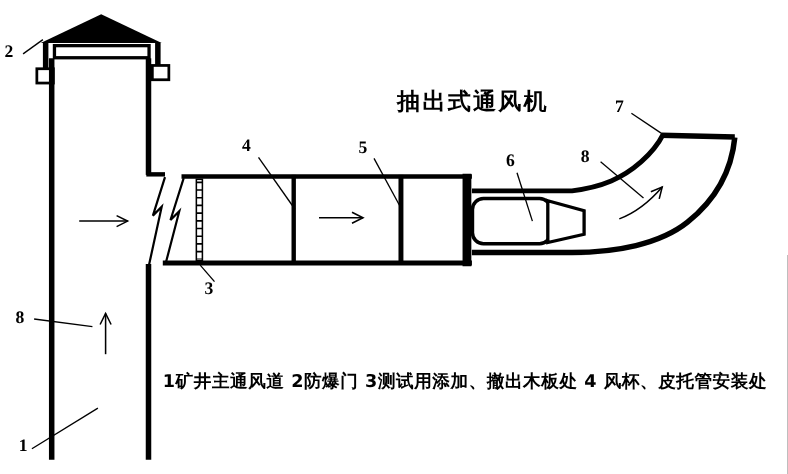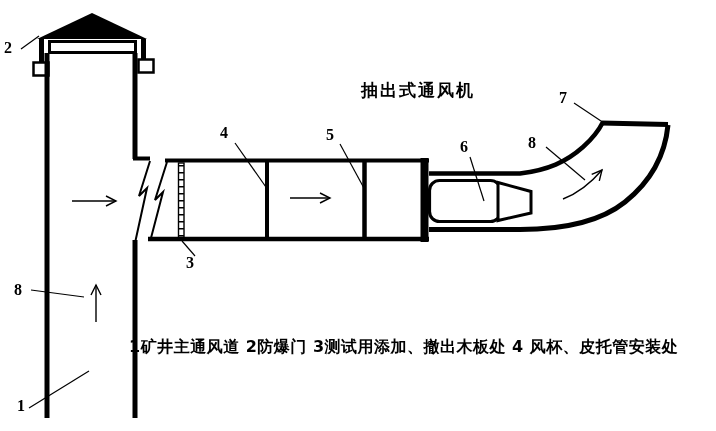--- a/index.html
+++ b/index.html
@@ -9,28 +9,28 @@
   }
   svg{position:absolute;left:0;top:0;}
   .lbl{
     position:absolute;color:#000;font-weight:700;
     font-family:"Liberation Serif","DejaVu Serif",serif;
     font-size:16px;line-height:1;
   }
   .title{
     position:absolute;left:361px;top:82px;color:#000;font-weight:700;
     font-family:"DejaVu Sans","Liberation Sans",sans-serif;
-    font-size:17px;letter-spacing:2px;line-height:1;
+    font-size:21px;letter-spacing:2px;line-height:1;
   }
   .caption{
     position:absolute;color:#000;font-weight:700;
     font-family:"DejaVu Sans","Liberation Sans",sans-serif;
     font-size:16px;line-height:1.15;white-space:pre;letter-spacing:0.5px;
   }
-  .cap1{left:129px;top:338px;}
+  .cap1{left:148px;top:338px;}
   .cap2{left:146px;top:381px;}
   .c1{left:17px;top:398px;}
   .c2{left:4px;top:40px;}
   .c3{left:186px;top:255px;}
   .c4{left:220px;top:125px;}
   .c5{left:326px;top:127px;}
   .c6{left:460px;top:139px;}
   .c7{left:559px;top:90px;}
   .c8a{left:14px;top:282px;}
   .c8b{left:528px;top:135px;}

